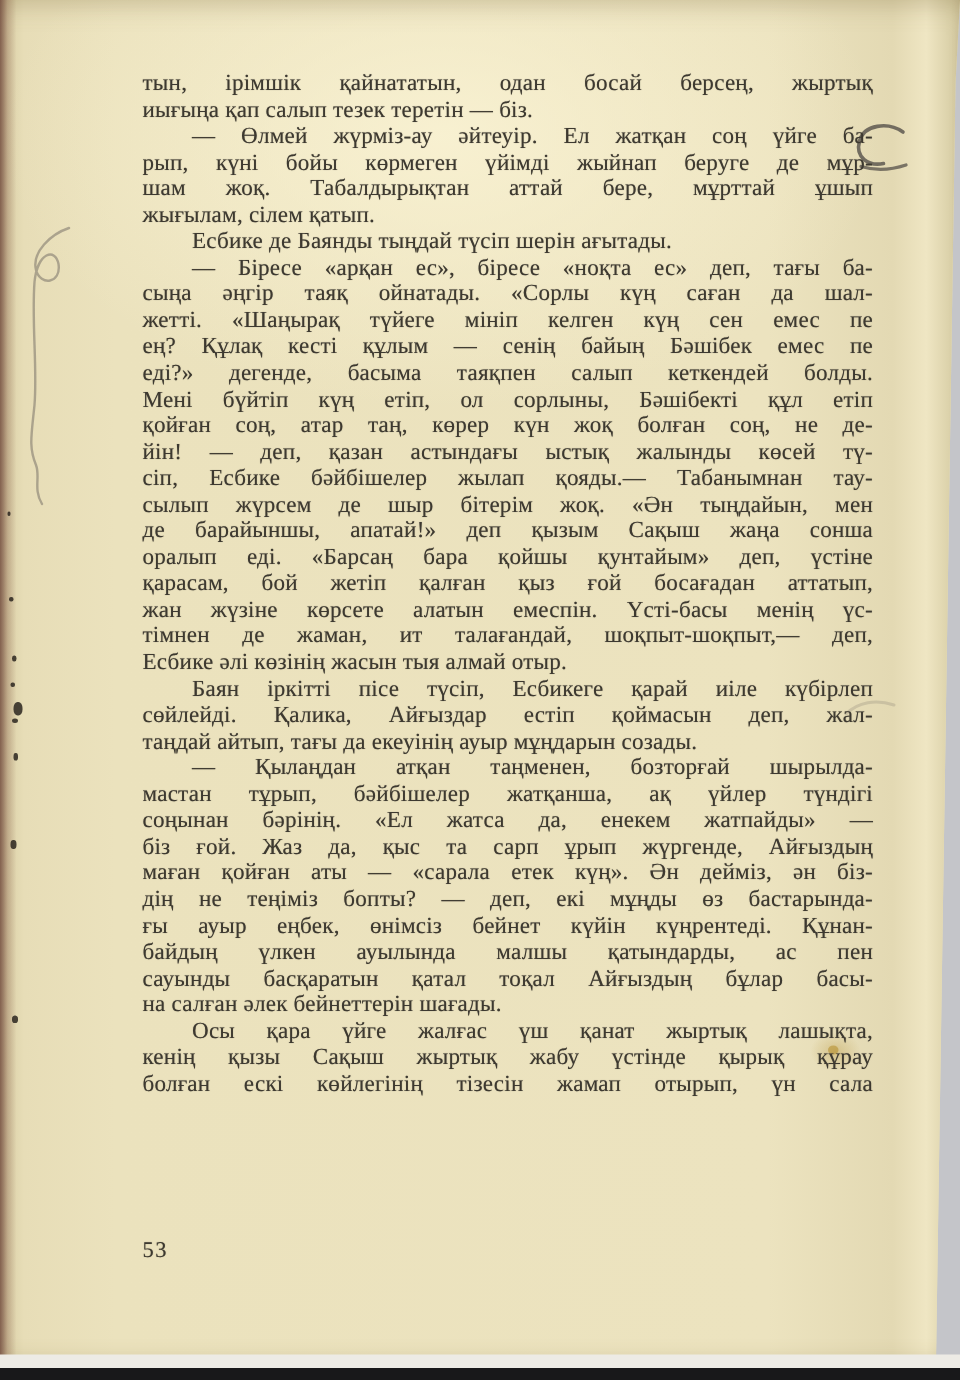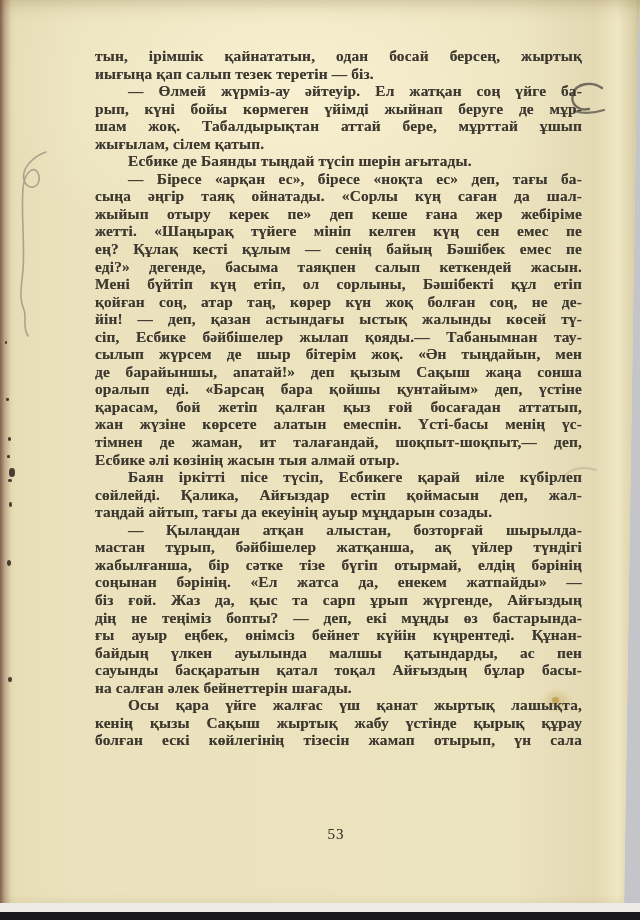--- a/index.html
+++ b/index.html
@@ -24,25 +24,25 @@
     background:linear-gradient(90deg,rgba(104,62,52,0.75) 0%,rgba(140,100,80,0.35) 45%,rgba(140,100,80,0) 100%);
   }
   .scan-strip-white{position:absolute;left:0;top:903px;width:640px;height:10px;background:#edebe5;}
   .scan-strip-black{position:absolute;left:0;top:912px;width:640px;height:8px;background:#18181a;}
   .text-block{
     position:absolute;left:95px;top:47px;width:487px;
     font-size:15.4px;line-height:17.55px;color:#3d3930;
     text-shadow:0 0 0.6px rgba(61,57,48,0.55);
     letter-spacing:0.15px;
   }
-  .line{text-align:justify;text-align-last:justify;white-space:normal;font-weight:bold;}
+  .line{text-align:justify;text-align-last:justify;white-space:normal;}
   .line.para-end{text-align-last:left;}
   .line.indent{text-indent:33px;}
   .page-number{
-    position:absolute;left:95px;top:826px;width:482px;text-align:center;
+    position:absolute;left:95px;top:826px;width:482px;text-align:left;
     font-size:15px;color:#3d3930;letter-spacing:1px;
     text-shadow:0 0 0.6px rgba(61,57,48,0.5);
   }
   .mark-svg{position:absolute;pointer-events:none;}
   .ink-speck{position:absolute;background:#2a241e;border-radius:45%;opacity:0.85;}
   .stain{
     position:absolute;left:540px;top:688px;width:34px;height:26px;border-radius:50%;
     background:radial-gradient(ellipse at center, rgba(170,130,30,0.30) 0%, rgba(170,130,30,0) 70%);
   }
   .stain-dot{position:absolute;left:552px;top:697px;width:7px;height:6px;border-radius:50%;background:rgba(180,140,40,0.55);}
@@ -87,43 +87,42 @@
     <div class="text-block" id="textBlock">
         <div class="line">тын, ірімшік қайнататын, одан босай берсең, жыртық</div>
         <div class="line para-end">иығыңа қап салып тезек теретін — біз.</div>
         <div class="line indent">— Өлмей жүрміз-ау әйтеуір. Ел жатқан соң үйге ба-</div>
         <div class="line">рып, күні бойы көрмеген үйімді жыйнап беруге де мұр-</div>
         <div class="line">шам жоқ. Табалдырықтан аттай бере, мұрттай ұшып</div>
         <div class="line para-end">жығылам, сілем қатып.</div>
         <div class="line indent para-end">Есбике де Баянды тыңдай түсіп шерін ағытады.</div>
         <div class="line indent">— Біресе «арқан ес», біресе «ноқта ес» деп, тағы ба-</div>
         <div class="line">сыңа әңгір таяқ ойнатады. «Сорлы күң саған да шал-</div>
-        <div class="line">жыйып отыру керек пе» деп кеше ғана жер жебіріме</div>
         <div class="line">жетті. «Шаңырақ түйеге мініп келген күң сен емес пе</div>
         <div class="line">ең? Құлақ кесті құлым — сенің байың Бәшібек емес пе</div>
-        <div class="line">еді?» дегенде, басыма таяқпен салып кеткендей жасын.</div>
+        <div class="line">еді?» дегенде, басыма таяқпен салып кеткендей болды.</div>
         <div class="line">Мені бүйтіп күң етіп, ол сорлыны, Бәшібекті құл етіп</div>
         <div class="line">қойған соң, атар таң, көрер күн жоқ болған соң, не де-</div>
         <div class="line">йін! — деп, қазан астындағы ыстық жалынды көсей тү-</div>
         <div class="line">сіп, Есбике бәйбішелер жылап қояды.— Табанымнан тау-</div>
         <div class="line">сылып жүрсем де шыр бітерім жоқ. «Ән тыңдайын, мен</div>
         <div class="line">де барайыншы, апатай!» деп қызым Сақыш жаңа сонша</div>
         <div class="line">оралып еді. «Барсаң бара қойшы қунтайым» деп, үстіне</div>
         <div class="line">қарасам, бой жетіп қалған қыз ғой босағадан аттатып,</div>
         <div class="line">жан жүзіне көрсете алатын емеспін. Үсті-басы менің үс-</div>
         <div class="line">тімнен де жаман, ит талағандай, шоқпыт-шоқпыт,— деп,</div>
         <div class="line para-end">Есбике әлі көзінің жасын тыя алмай отыр.</div>
         <div class="line indent">Баян іркітті пісе түсіп, Есбикеге қарай иіле күбірлеп</div>
         <div class="line">сөйлейді. Қалика, Айғыздар естіп қоймасын деп, жал-</div>
         <div class="line para-end">таңдай айтып, тағы да екеуінің ауыр мұңдарын созады.</div>
-        <div class="line indent">— Қылаңдан атқан алыстан, бозторғай шырылда-</div>
+        <div class="line indent">— Қылаңдан атқан таңменен, бозторғай шырылда-</div>
         <div class="line">мастан тұрып, бәйбішелер жатқанша, ақ үйлер түндігі</div>
-        <div class="line">жабылғанша, бір сәтке тізе бүгіп отырмай, елдің бәрінің</div>
         <div class="line">соңынан бәрінің. «Ел жатса да, енекем жатпайды» —</div>
         <div class="line">біз ғой. Жаз да, қыс та сарп ұрып жүргенде, Айғыздың</div>
+        <div class="line">маған қойған аты — «сарала етек күң». Ән дейміз, ән біз-</div>
         <div class="line">дің не теңіміз бопты? — деп, екі мұңды өз бастарында-</div>
         <div class="line">ғы ауыр еңбек, өнімсіз бейнет күйін күңрентеді. Құнан-</div>
         <div class="line">байдың үлкен ауылында малшы қатындарды, ас пен</div>
         <div class="line">сауынды басқаратын қатал тоқал Айғыздың бұлар басы-</div>
         <div class="line para-end">на салған әлек бейнеттерін шағады.</div>
         <div class="line indent">Осы қара үйге жалғас үш қанат жыртық лашықта,</div>
         <div class="line">кенің қызы Сақыш жыртық жабу үстінде қырық құрау</div>
         <div class="line">болған ескі көйлегінің тізесін жамап отырып, үн сала</div>
       </div>
 

